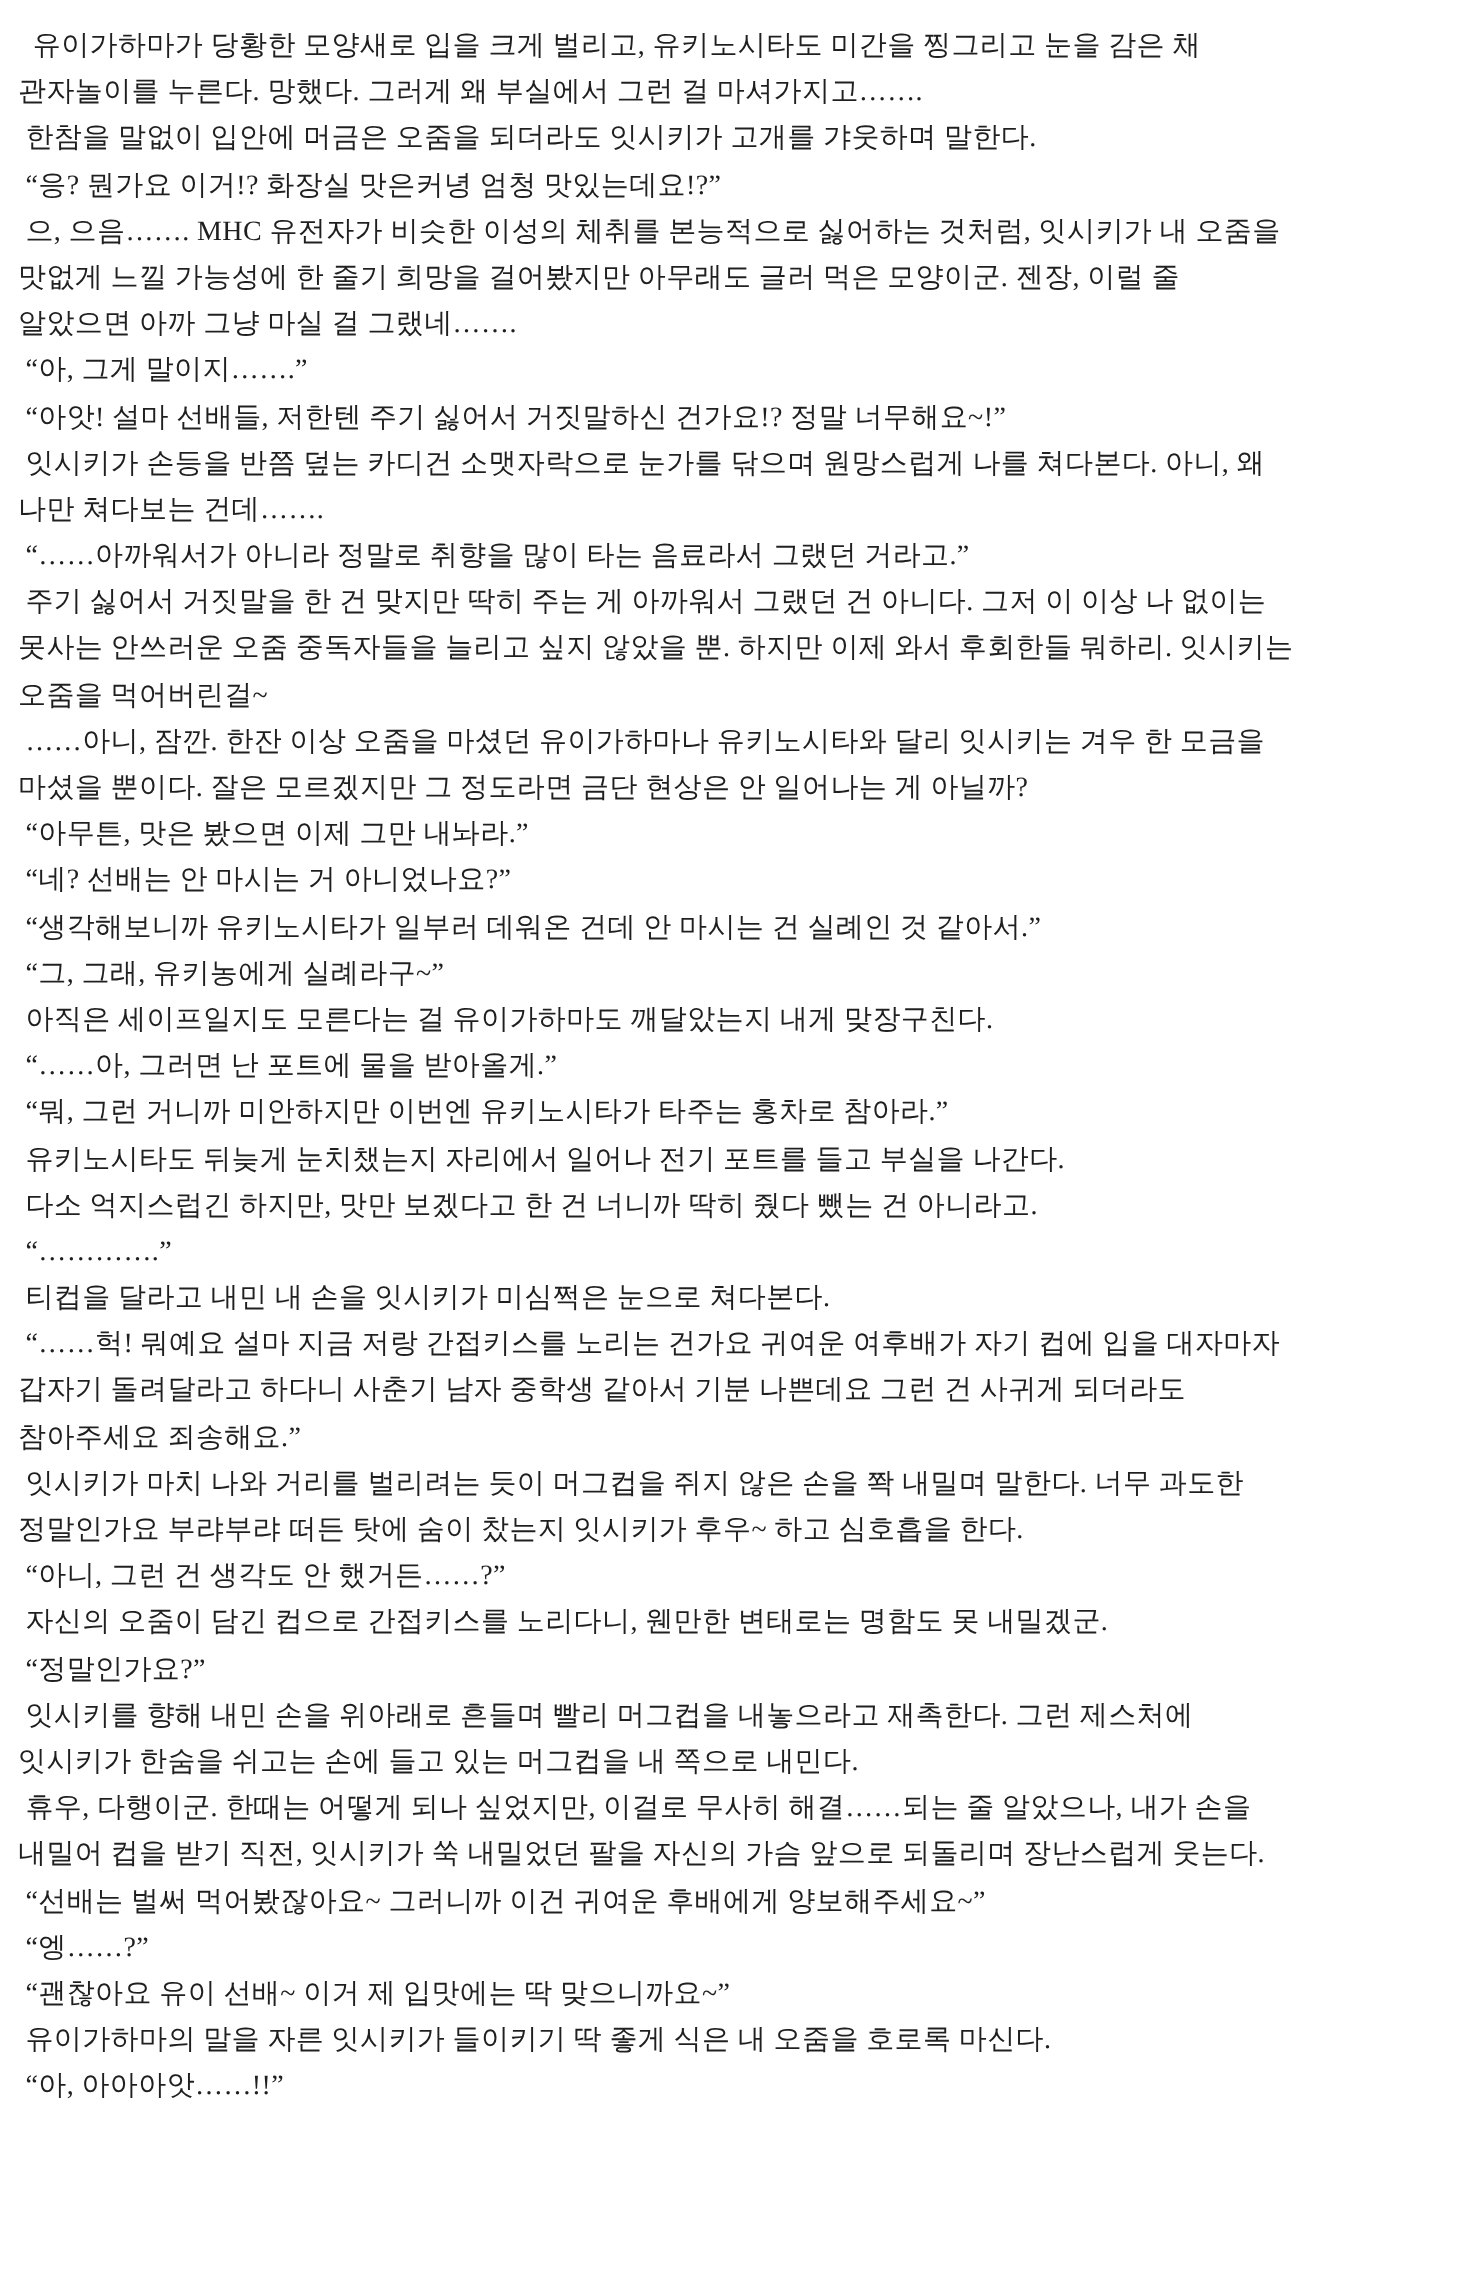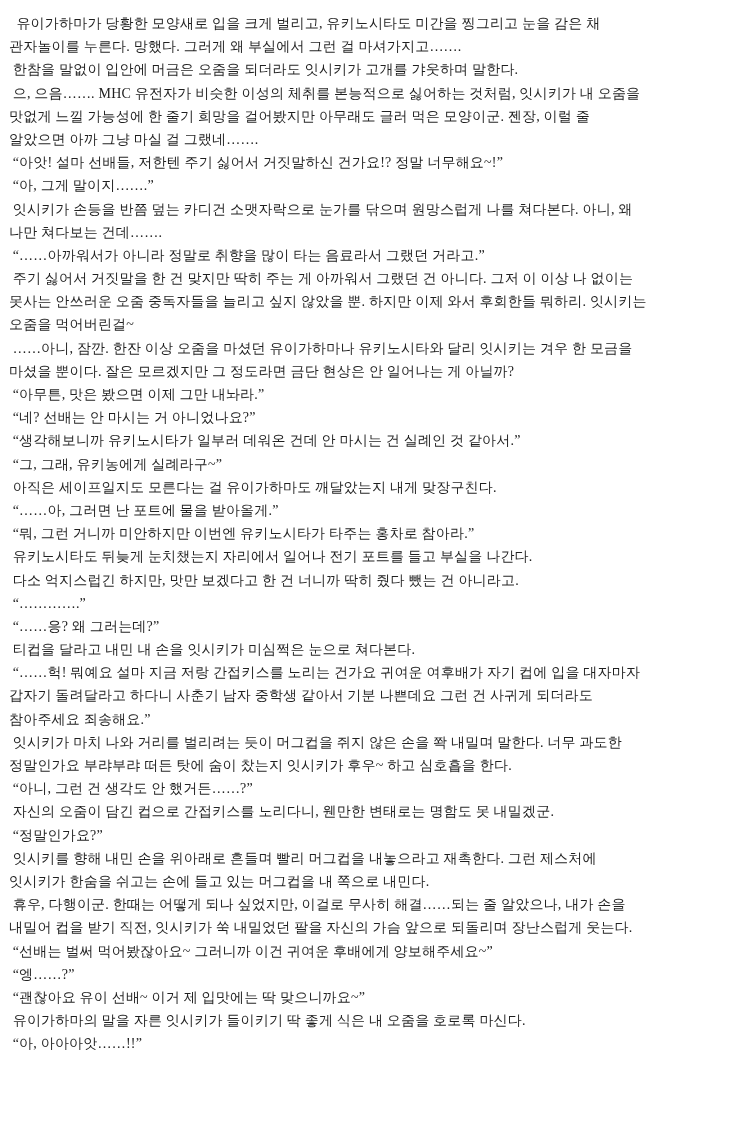--- a/index.html
+++ b/index.html
@@ -31,44 +31,44 @@
   }
 </style>
 </head>
 <body>
 
 <div class="page">
   <div>
       <div class="line">  유이가하마가 당황한 모양새로 입을 크게 벌리고, 유키노시타도 미간을 찡그리고 눈을 감은 채</div>
       <div class="line">관자놀이를 누른다. 망했다. 그러게 왜 부실에서 그런 걸 마셔가지고…….</div>
       <div class="line"> 한참을 말없이 입안에 머금은 오줌을 되더라도 잇시키가 고개를 갸웃하며 말한다.</div>
+      <div class="line"> “응? 뭔가요 이거!? 화장실 맛은커녕 엄청 맛있는데요!?”</div>
       <div class="line"> 으, 으음……. MHC 유전자가 비슷한 이성의 체취를 본능적으로 싫어하는 것처럼, 잇시키가 내 오줌을</div>
       <div class="line">맛없게 느낄 가능성에 한 줄기 희망을 걸어봤지만 아무래도 글러 먹은 모양이군. 젠장, 이럴 줄</div>
       <div class="line">알았으면 아까 그냥 마실 걸 그랬네…….</div>
+      <div class="line"> “아, 그게 말이지…….”</div>
       <div class="line"> “아앗! 설마 선배들, 저한텐 주기 싫어서 거짓말하신 건가요!? 정말 너무해요~!”</div>
-      <div class="line"> “아, 그게 말이지…….”</div>
       <div class="line"> 잇시키가 손등을 반쯤 덮는 카디건 소맷자락으로 눈가를 닦으며 원망스럽게 나를 쳐다본다. 아니, 왜</div>
       <div class="line">나만 쳐다보는 건데…….</div>
       <div class="line"> “……아까워서가 아니라 정말로 취향을 많이 타는 음료라서 그랬던 거라고.”</div>
       <div class="line"> 주기 싫어서 거짓말을 한 건 맞지만 딱히 주는 게 아까워서 그랬던 건 아니다. 그저 이 이상 나 없이는</div>
       <div class="line">못사는 안쓰러운 오줌 중독자들을 늘리고 싶지 않았을 뿐. 하지만 이제 와서 후회한들 뭐하리. 잇시키는</div>
       <div class="line">오줌을 먹어버린걸~</div>
       <div class="line"> ……아니, 잠깐. 한잔 이상 오줌을 마셨던 유이가하마나 유키노시타와 달리 잇시키는 겨우 한 모금을</div>
       <div class="line">마셨을 뿐이다. 잘은 모르겠지만 그 정도라면 금단 현상은 안 일어나는 게 아닐까?</div>
       <div class="line"> “아무튼, 맛은 봤으면 이제 그만 내놔라.”</div>
       <div class="line"> “네? 선배는 안 마시는 거 아니었나요?”</div>
       <div class="line"> “생각해보니까 유키노시타가 일부러 데워온 건데 안 마시는 건 실례인 것 같아서.”</div>
       <div class="line"> “그, 그래, 유키농에게 실례라구~”</div>
       <div class="line"> 아직은 세이프일지도 모른다는 걸 유이가하마도 깨달았는지 내게 맞장구친다.</div>
       <div class="line"> “……아, 그러면 난 포트에 물을 받아올게.”</div>
       <div class="line"> “뭐, 그런 거니까 미안하지만 이번엔 유키노시타가 타주는 홍차로 참아라.”</div>
       <div class="line"> 유키노시타도 뒤늦게 눈치챘는지 자리에서 일어나 전기 포트를 들고 부실을 나간다.</div>
       <div class="line"> 다소 억지스럽긴 하지만, 맛만 보겠다고 한 건 너니까 딱히 줬다 뺐는 건 아니라고.</div>
       <div class="line"> “………….”</div>
-      <div class="line"> “……응? 왜 그러는데?”</div>
       <div class="line"> 티컵을 달라고 내민 내 손을 잇시키가 미심쩍은 눈으로 쳐다본다.</div>
       <div class="line"> “……헉! 뭐예요 설마 지금 저랑 간접키스를 노리는 건가요 귀여운 여후배가 자기 컵에 입을 대자마자</div>
       <div class="line">갑자기 돌려달라고 하다니 사춘기 남자 중학생 같아서 기분 나쁜데요 그런 건 사귀게 되더라도</div>
       <div class="line">참아주세요 죄송해요.”</div>
       <div class="line"> 잇시키가 마치 나와 거리를 벌리려는 듯이 머그컵을 쥐지 않은 손을 쫙 내밀며 말한다. 너무 과도한</div>
       <div class="line">정말인가요 부랴부랴 떠든 탓에 숨이 찼는지 잇시키가 후우~ 하고 심호흡을 한다.</div>
       <div class="line"> “아니, 그런 건 생각도 안 했거든……?”</div>
       <div class="line"> 자신의 오줌이 담긴 컵으로 간접키스를 노리다니, 웬만한 변태로는 명함도 못 내밀겠군.</div>
       <div class="line"> “정말인가요?”</div>
       <div class="line"> 잇시키를 향해 내민 손을 위아래로 흔들며 빨리 머그컵을 내놓으라고 재촉한다. 그런 제스처에</div>

